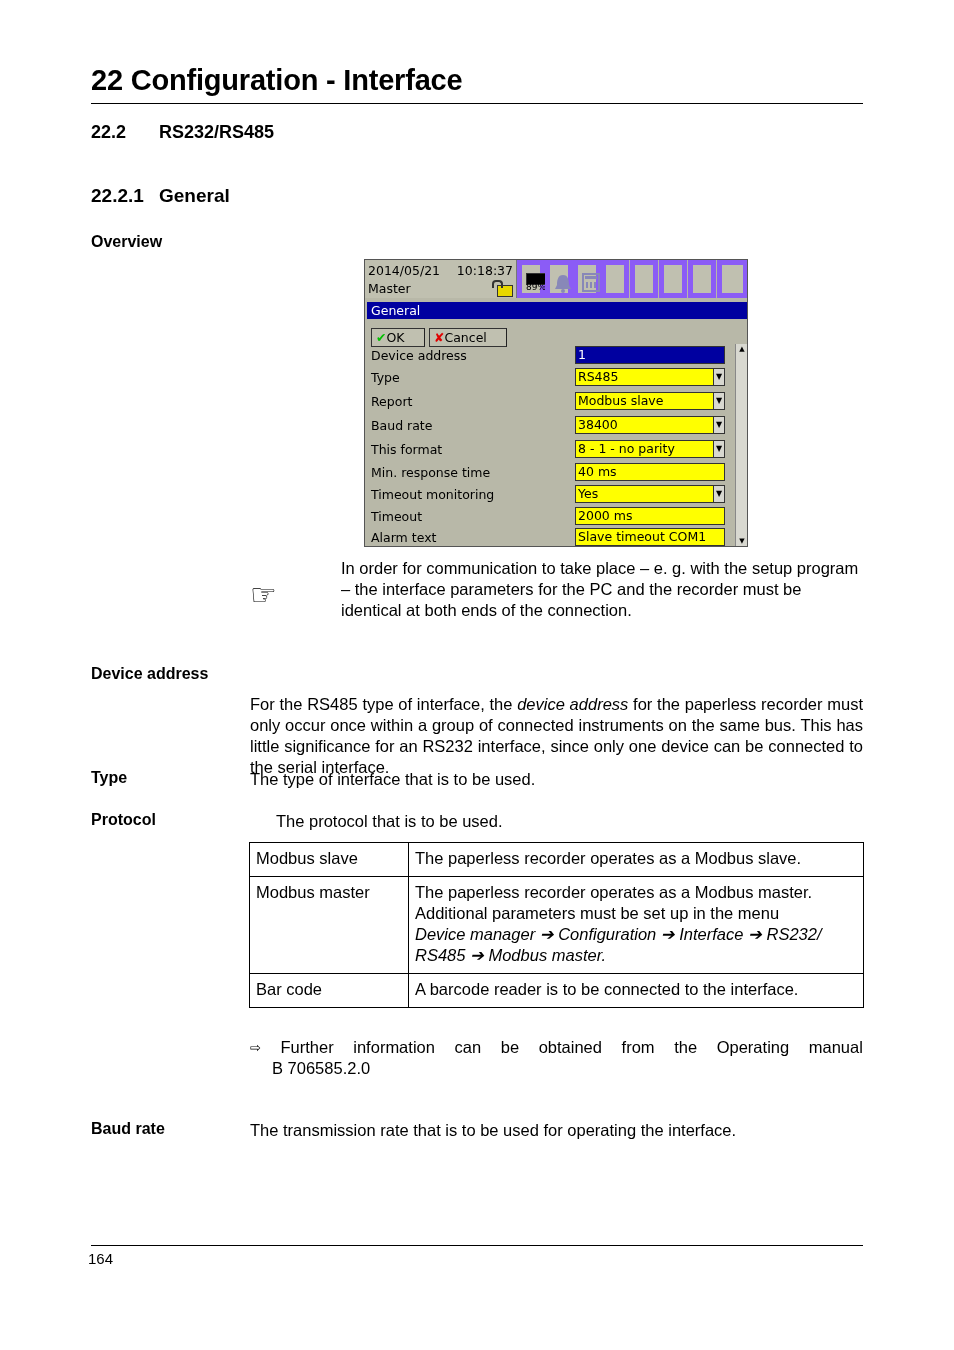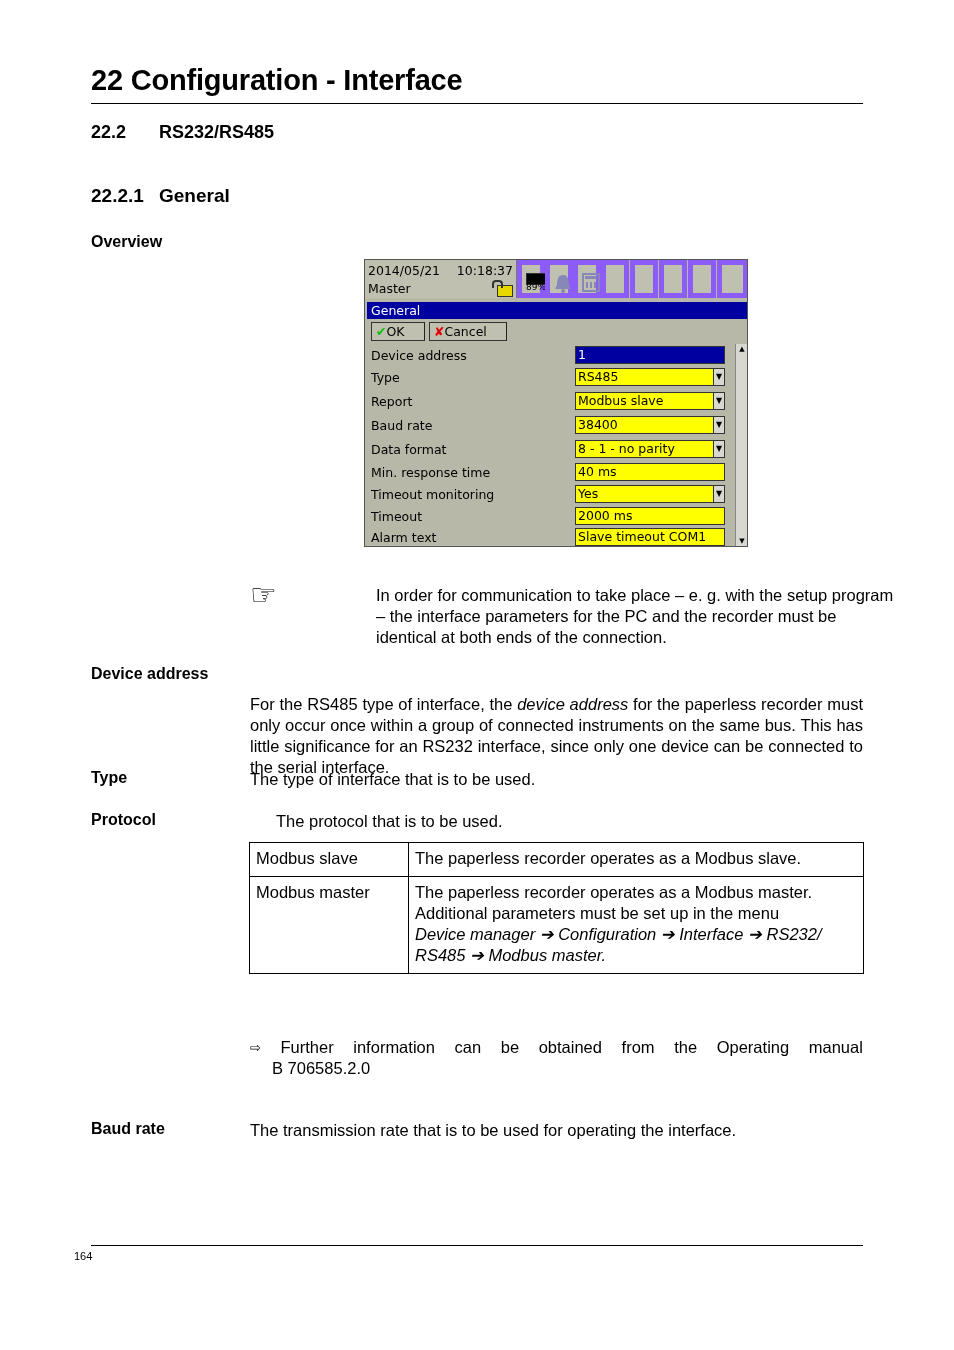--- a/index.html
+++ b/index.html
@@ -17,39 +17,39 @@
 
   
   .device { left: 364px; top: 259px; width: 384px; height: 288px; background: #b8b8a8; border: 1px solid #555; box-sizing: border-box; font-family: "DejaVu Sans", sans-serif; font-size: 12.5px; overflow: hidden; }
   .dev-top { position: absolute; left: 0; top: 0; width: 384px; height: 40px; }
   .dev-status { position: absolute; left: 0; top: 0; width: 152px; height: 38px; background: #c0c0b0; border-right: 1px solid #777; box-sizing: border-box; padding: 2px 3px; }
   .dev-status .row { display: flex; justify-content: space-between; height: 18px; line-height: 18px; }
   .dev-btn { position: absolute; top: 0; width: 28px; height: 38px; background: #c0c0b0; border: 5px solid #8b5cf6; box-sizing: border-box; }
   .batt { position: absolute; left: 4px; top: 8px; width: 18px; height: 10px; background: #000; border: 1px solid #333; }
   .batt-pct { position: absolute; left: 1px; bottom: 1px; font-size: 9px; width: 26px; text-align: center; }
   .dev-title { position: absolute; left: 2px; top: 42px; width: 380px; height: 17px; background: #0000a0; color: #fff; line-height: 17px; padding-left: 4px; box-sizing: border-box; }
-  .dev-okbtn { position: absolute; top: 62px; height: 19px; background: #c0c0b0; border: 1px solid #333; border-right-color: #222; box-sizing: border-box; line-height: 17px; padding: 0 4px; }
+  .dev-okbtn { position: absolute; top: 68px; height: 19px; background: #c0c0b0; border: 1px solid #333; border-right-color: #222; box-sizing: border-box; line-height: 17px; padding: 0 4px; }
   .dev-row { position: absolute; left: 6px; height: 22px; width: 360px; }
   .dev-label { position: absolute; left: 0; top: 3px; }
   .dev-field { position: absolute; left: 204px; top: 1px; width: 150px; height: 18px; background: #ffff00; border: 1px solid #333; box-sizing: border-box; line-height: 16px; padding-left: 2px; }
   .dev-field.sel { background: #0000a0; color: #fff; }
   .dev-dd { position: absolute; right: 0; top: 0; width: 10px; height: 16px; background: #d8d8d0; border-left: 1px solid #333; font-size: 8px; text-align: center; line-height: 16px; }
   .dev-scroll { position: absolute; left: 370px; top: 84px; width: 12px; height: 202px; background: #d8d8d0; border-left: 1px solid #888; }
   .dev-scroll .up, .dev-scroll .dn { position: absolute; left: 0; width: 12px; height: 10px; font-size: 7px; text-align: center; line-height: 10px; }
   .dev-scroll .up { top: 0; }
   .dev-scroll .dn { bottom: 0; }
 
   .hand { left: 250px; top: 580px; font-size: 30px; line-height: 30px; }
   table.proto { position: absolute; left: 249px; top: 842px; width: 615px; border-collapse: collapse; font-size: 16.5px; line-height: 21px; }
   table.proto td { border: 1px solid #000; vertical-align: top; padding: 5px 6px 7px 6px; }
   table.proto td.c1 { width: 146px; }
   .arrow-note { left: 250px; top: 1037px; width: 613px; font-size: 16.5px; line-height: 21px; }
   .arrow-note .line1 { display: flex; justify-content: space-between; }
   .foot-rule { left: 91px; top: 1245px; width: 772px; height: 1px; background: #000; }
-  .page-num { left: 74px; top: 1250px; font-size: 11px; }
+  .page-num { left: 88px; top: 1250px; font-size: 15px; }
 </style>
 </head>
 <body>
 
 <div class="abs h1">22 Configuration - Interface</div>
 <div class="abs h1-rule"></div>
 <div class="abs h2"><span class="num">22.2</span><span>RS232/RS485</span></div>
 <div class="abs h3"><span class="num">22.2.1</span><span>General</span></div>
 <div class="abs side-label" style="top:233px;">Overview</div>
 
@@ -107,21 +107,21 @@
       </div>
       <div class="dev-row" style="top: 131px;">
         <span class="dev-label">Report</span>
         <span class="dev-field"><span>Modbus slave</span><span class="dev-dd">▼</span></span>
       </div>
       <div class="dev-row" style="top: 155px;">
         <span class="dev-label">Baud rate</span>
         <span class="dev-field"><span>38400</span><span class="dev-dd">▼</span></span>
       </div>
       <div class="dev-row" style="top: 179px;">
-        <span class="dev-label">Data format</span>
+        <span class="dev-label">This format</span>
         <span class="dev-field"><span>8 - 1 - no parity</span><span class="dev-dd">▼</span></span>
       </div>
       <div class="dev-row" style="top: 202px;">
         <span class="dev-label">Min. response time</span>
         <span class="dev-field"><span>40 ms</span></span>
       </div>
       <div class="dev-row" style="top: 224px;">
         <span class="dev-label">Timeout monitoring</span>
         <span class="dev-field"><span>Yes</span><span class="dev-dd">▼</span></span>
       </div>
@@ -135,40 +135,44 @@
       </div>
     </div>
 
   <div class="dev-scroll">
     <div class="up">▲</div>
     <div class="dn">▼</div>
   </div>
 </div>
 
 <div class="abs hand">☞</div>
-<div class="abs body-text" style="left:341px;width:520px;top:585px;margin-left:35px;">In order for communication to take place – e. g. with the setup program – the interface parameters for the PC and the recorder must be identical at both ends of the connection.</div>
+<div class="abs body-text" style="left:341px;width:520px;top:558px;">In order for communication to take place – e. g. with the setup program – the interface parameters for the PC and the recorder must be identical at both ends of the connection.</div>
 
 <div class="abs side-label" style="top:665px;">Device address</div>
 <div class="abs body-text justify" style="top:694px;"><span>For the RS485 type of interface, the </span><i>device address</i><span> for the paperless recorder must only occur once within a group of connected instruments on the same bus. This has little significance for an RS232 interface, since only one device can be connected to the serial interface.</span></div>
 
 <div class="abs side-label" style="top:769px;">Type</div>
 <div class="abs body-text" style="top:769px;">The type of interface that is to be used.</div>
 
 <div class="abs side-label" style="top:811px;">Protocol</div>
 <div class="abs body-text" style="top:811px;margin-left:26px;">The protocol that is to be used.</div>
 
 <table class="proto">
   <tbody>
       <tr>
     <td class="c1">Modbus slave</td>
     <td>The paperless recorder operates as a Modbus slave.</td>
   </tr>
   <tr>
     <td class="c1">Modbus master</td>
     <td><span>The paperless recorder operates as a Modbus master. Additional parameters must be set up in the menu</span><br><i>Device manager ➔ Configuration ➔ Interface ➔ RS232/ RS485 ➔ Modbus master.</i></td>
+  </tr>
+  <tr>
+    <td class="c1">Bar code</td>
+    <td>A barcode reader is to be connected to the interface.</td>
   </tr>
 </tbody>
   </table>
 
 <div class="abs arrow-note">
   <div class="line1" id="info-line1">
       <span style="font-size: 13px;">⇨</span>
       <span>Further</span>
       <span>information</span>
       <span>can</span>

